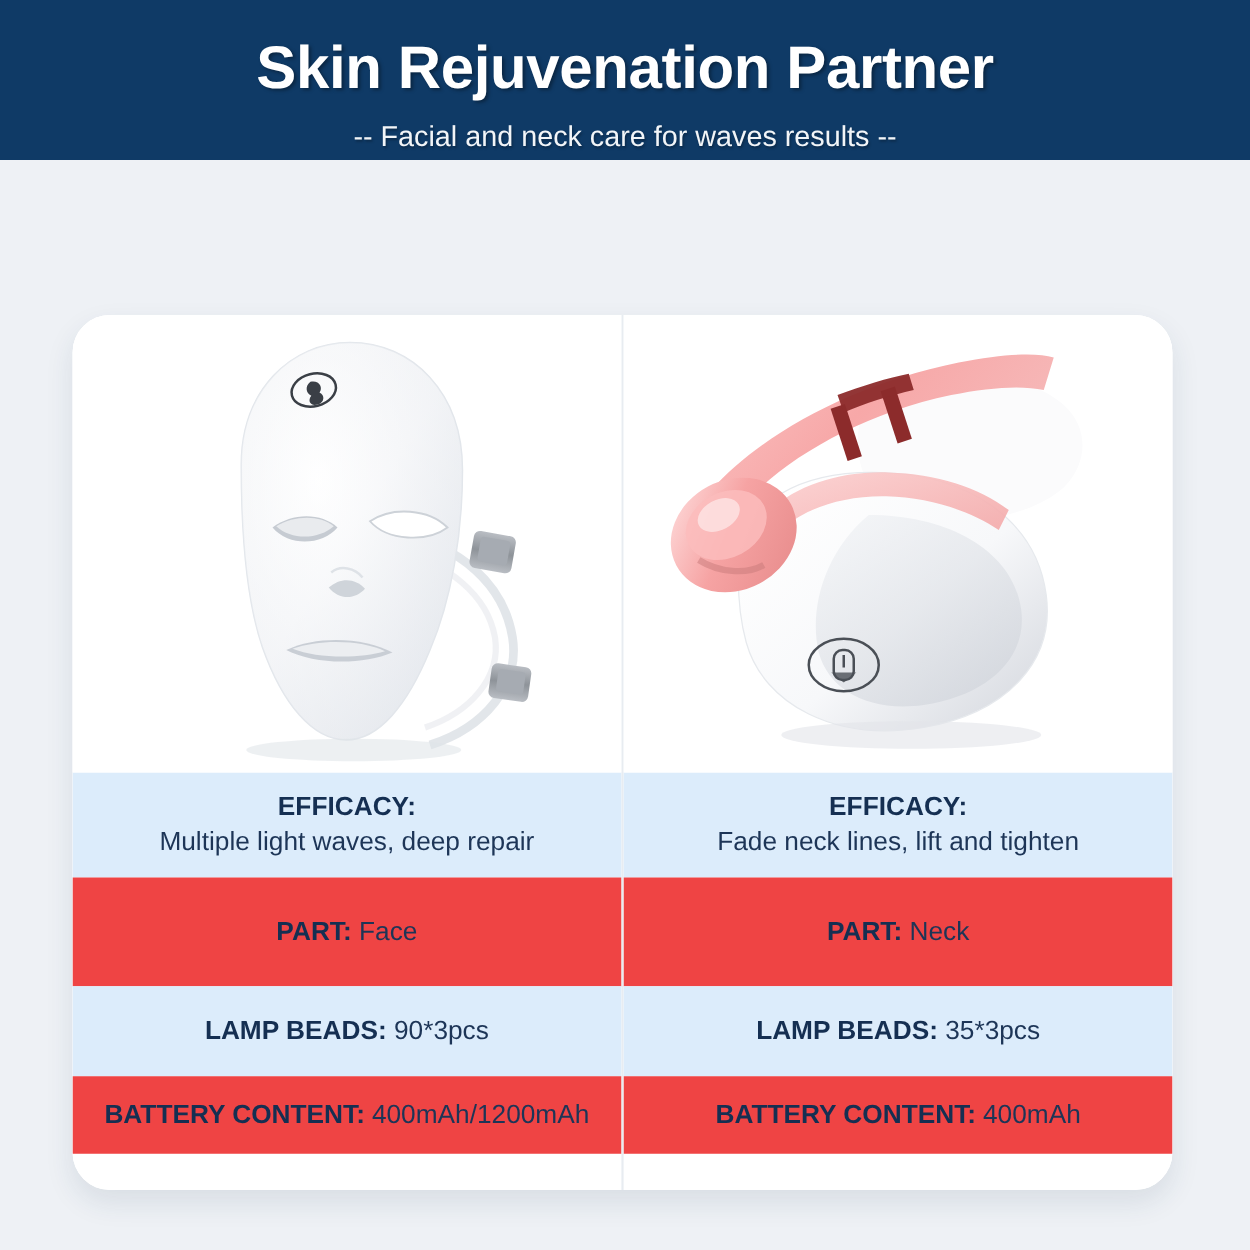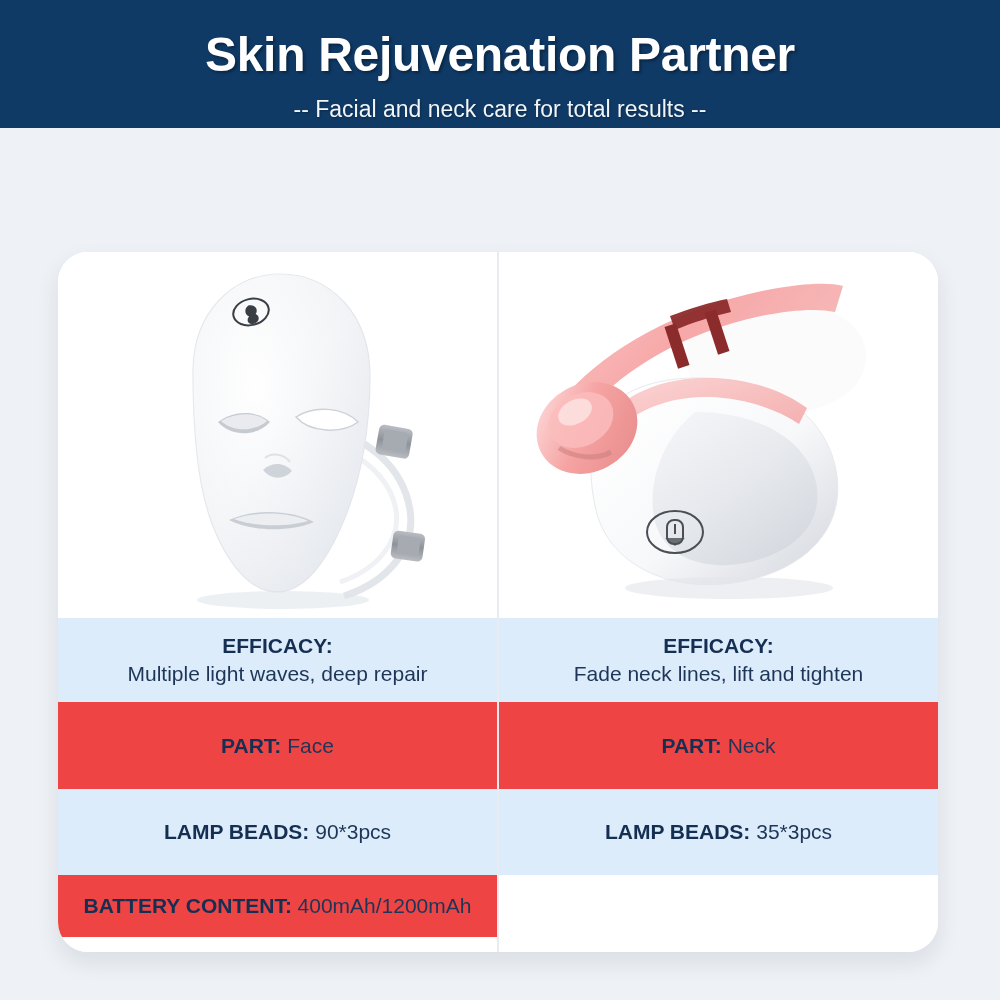--- a/index.html
+++ b/index.html
@@ -121,21 +121,21 @@
     text-align: center;
     color: #152f52;
     box-sizing: border-box;
     padding: 0 10px;
   }
   .spec-row.shade { background: #dcecfb; }
   .spec-row.plain { background: #ef4444; }
 
   .row-efficacy { height: 84px; }
   .row-part     { height: 87px; }
-  .row-beads    { height: 86px; }
+  .row-beads    { height: 72px; }
   .row-battery  { height: 62px; }
 
   .spec-label {
     font-size: 21px;
     font-weight: bold;
     line-height: 28px;
     color: #152f52;
   }
   .spec-value {
     font-size: 21px;
@@ -154,21 +154,21 @@
   .efficacy-head { margin-bottom: 0; }
   .battery-line { font-size: 20px; }
 </style>
 </head>
 <body>
 
 <div class="page">
 
   <div class="header">
     <div class="header-title">Skin Rejuvenation Partner</div>
-    <div class="header-subtitle">-- Facial and neck care for total results --</div>
+    <div class="header-subtitle">-- Facial and neck care for waves results --</div>
   </div>
 
   <div class="card">
 
     <div class="col">
 
       <div class="photo">
         <div class="mask-wrap">
           <svg width="439" height="366" viewBox="0 0 439 366" xmlns="http://www.w3.org/2000/svg">
             <defs>
@@ -341,17 +341,23 @@
             <span class="spec-label">PART:</span>
             <span class="spec-value">Neck</span>
           </div>
         </div>
         <div class="spec-row shade row-beads">
           <div class="spec-inline">
             <span class="spec-label">LAMP BEADS:</span>
             <span class="spec-value">35*3pcs</span>
           </div>
         </div>
+        <div class="spec-row plain row-battery">
+          <div class="spec-inline battery-line">
+            <span class="spec-label">BATTERY CONTENT:</span>
+            <span class="spec-value">400mAh</span>
+          </div>
+        </div>
       </div>
     </div>
 
   </div>
 </div>
 
 </body></html>

